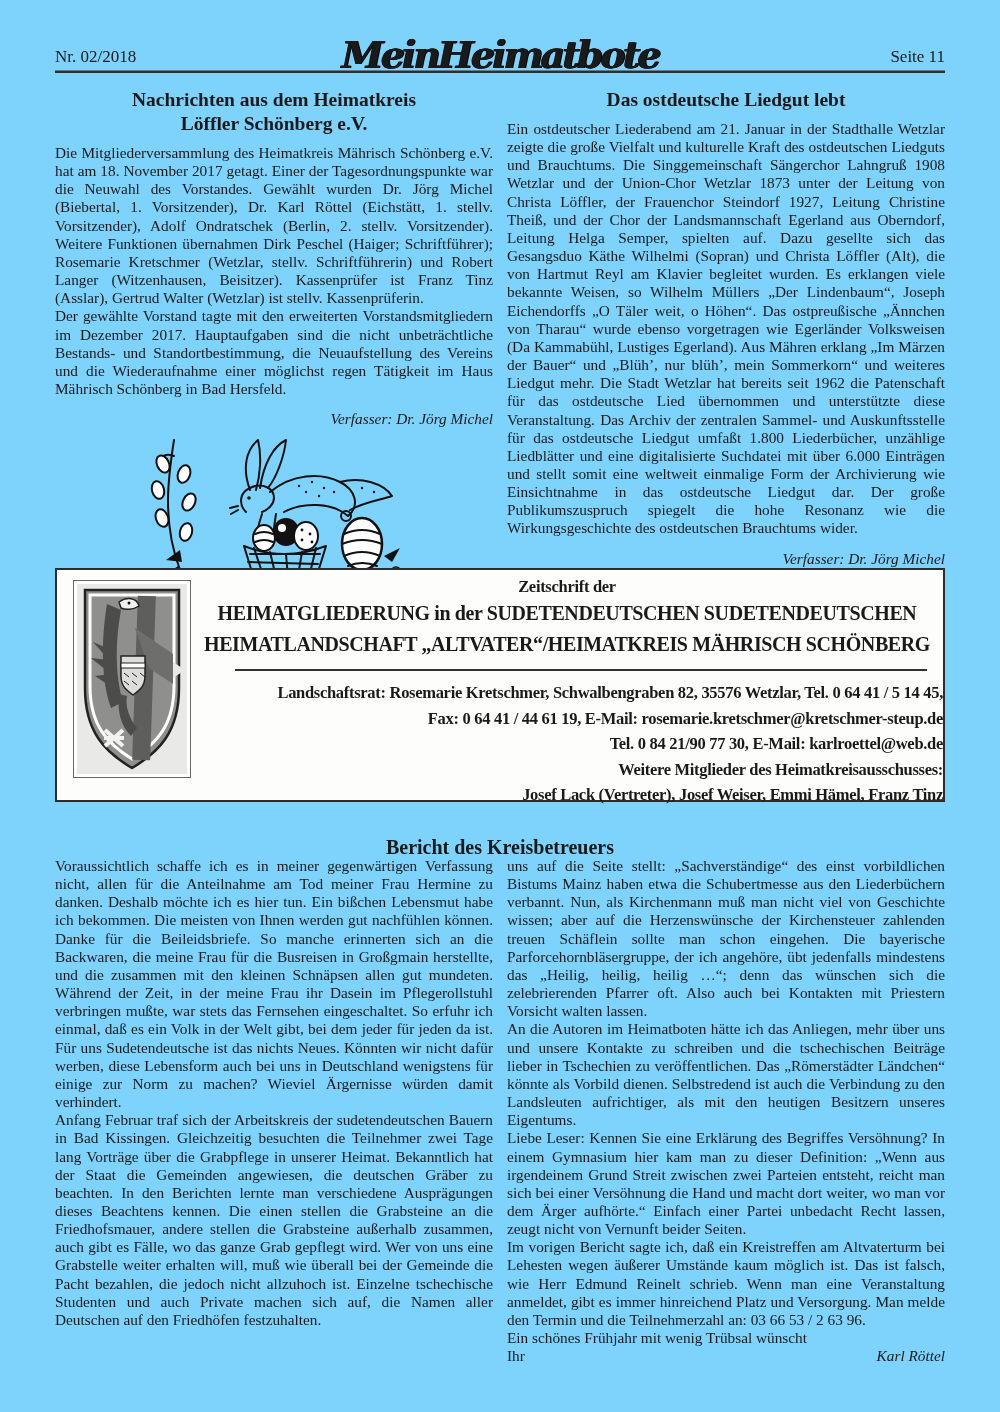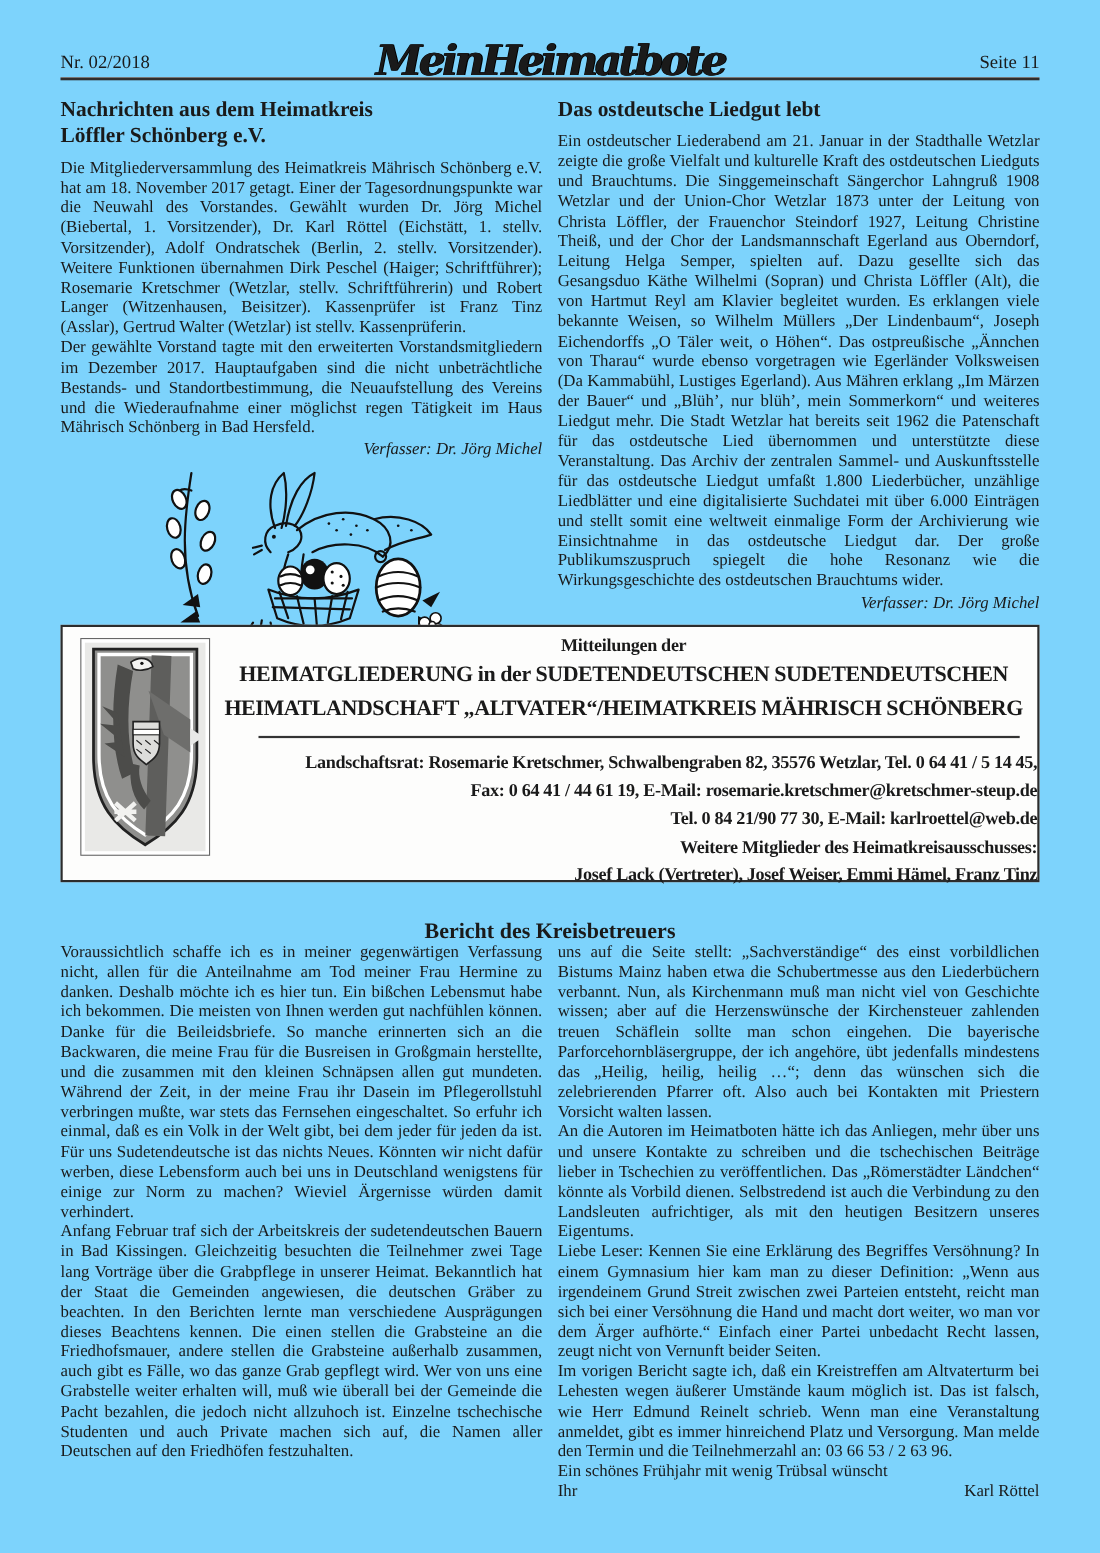--- a/index.html
+++ b/index.html
@@ -18,44 +18,44 @@
     font-size:38px;letter-spacing:-3px;
     text-shadow:1px 0 0 #000, -0.5px 0 0 #000;
   }
   .hdr-rule{position:absolute;left:55px;right:55px;top:70px;height:3px;
     background:linear-gradient(#777 0 35%,#2e2e2e 35% 100%);}
   
   .col{position:absolute;width:438px;}
   .col-l{left:55px;}
   .col-r{left:507px;}
   .top-col{top:88px;}
-  .art-title{font-weight:bold;font-size:19.5px;line-height:24px;text-align:left;margin:0 0 8px 0;}
+  .art-title{font-weight:bold;font-size:19.5px;line-height:24px;text-align:center;margin:0 0 8px 0;}
   p.body{font-size:15.3px;line-height:18.15px;text-align:justify;margin:0;}
-  .author{font-style:italic;font-size:15.3px;text-align:right;margin-top:2px;}
+  .author{font-style:italic;font-size:15.3px;text-align:right;margin-top:12px;}
   .bunny-wrap{text-align:center;margin-top:2px;}
   
   .notice{
     position:absolute;left:55px;top:568px;width:890px;height:234px;
     border:2px solid #2c2c2c;box-sizing:border-box;display:flex;background:#fdfdfc;
   }
   .crest-frame{
     margin:10px 0 0 16px;width:118px;height:198px;border:1px solid #666;
     background:#fff;padding:3px;box-sizing:border-box;flex:0 0 auto;
   }
   .notice-text{flex:1 1 auto;text-align:center;padding-top:7px;}
   .n-intro{font-weight:bold;font-size:16.5px;letter-spacing:-0.3px;margin:0;}
   .n-big{font-weight:bold;font-size:20px;letter-spacing:-0.4px;line-height:29px;margin:2px 0 0 0;}
   .n-div{border:0;border-top:2px solid #333;margin:10px 16px 9px 44px;}
   .n-line{font-weight:bold;font-size:16.5px;letter-spacing:-0.3px;line-height:25.5px;margin:0;text-align:right;}
   
   .report-title{position:absolute;left:0;right:0;top:820px;text-align:center;
     font-weight:bold;font-size:20px;margin:16px;}
   .rep-col{top:857px;}
   .sig-row{display:flex;justify-content:space-between;font-size:15.3px;line-height:18.15px;}
-  .sig-name{}
+  .sig-name{font-style:italic;}
   .linework{stroke:#111;fill:none;stroke-width:2;stroke-linecap:round;stroke-linejoin:round;}
 </style>
 </head>
 <body>
 
 <div class="page">
 
   <div>
     <span class="hdr-issue">Nr. 02/2018</span>
     <div class="masthead">MeinHeimatbote</div>
@@ -176,21 +176,21 @@
         <circle cx="52" cy="19" r="1.5" fill="#111"></circle>
 
         <path d="M44 72 h24 v20 c0 10 -5 14 -12 19 c-7 -5 -12 -9 -12 -19 Z" fill="#dddddb" stroke="#222" stroke-width="1.5"></path>
         <rect x="44" y="79" width="24" height="5" fill="#fff" stroke="#222" stroke-width="1"></rect>
         <path d="M47 89 l5 4 m3 -4 l5 4 m3 -4 l5 4 M47 97 l5 4 m3 -4 l5 4" stroke="#222" stroke-width="1" fill="none"></path>
 
         <path d="M28 146 L46 162 M46 146 L28 162 M27 154 L47 154" stroke="#f2f2f0" stroke-width="4" fill="none"></path>
       </svg>
     </div>
     <div class="notice-text">
-      <p class="n-intro">Mitteilungen der</p>
+      <p class="n-intro">Zeitschrift der</p>
       <p class="n-big">HEIMATGLIEDERUNG in der SUDETENDEUTSCHEN SUDETENDEUTSCHEN</p>
       <p class="n-big">HEIMATLANDSCHAFT „ALTVATER“/HEIMATKREIS MÄHRISCH SCHÖNBERG</p>
       <hr class="n-div">
       <p class="n-line">Landschaftsrat: Rosemarie Kretschmer, Schwalbengraben 82, 35576 Wetzlar, Tel. 0 64 41 / 5 14 45,</p>
       <p class="n-line">Fax: 0 64 41 / 44 61 19, E-Mail: rosemarie.kretschmer@kretschmer-steup.de</p>
       <p class="n-line">Tel. 0 84 21/90 77 30, E-Mail: karlroettel@web.de</p>
       <p class="n-line">Weitere Mitglieder des Heimatkreisausschusses:</p>
       <p class="n-line">Josef Lack (Vertreter), Josef Weiser, Emmi Hämel, Franz Tinz</p>
     </div>
   </div>

